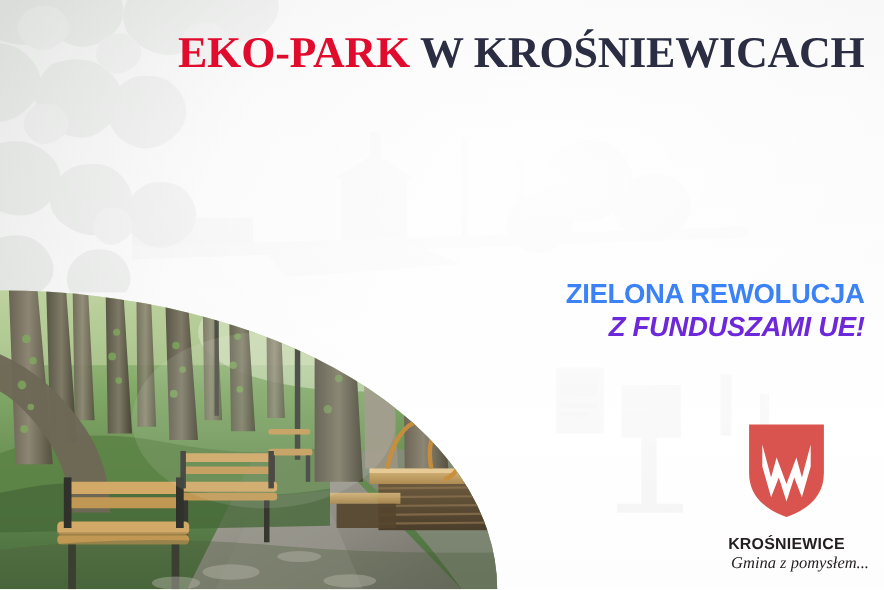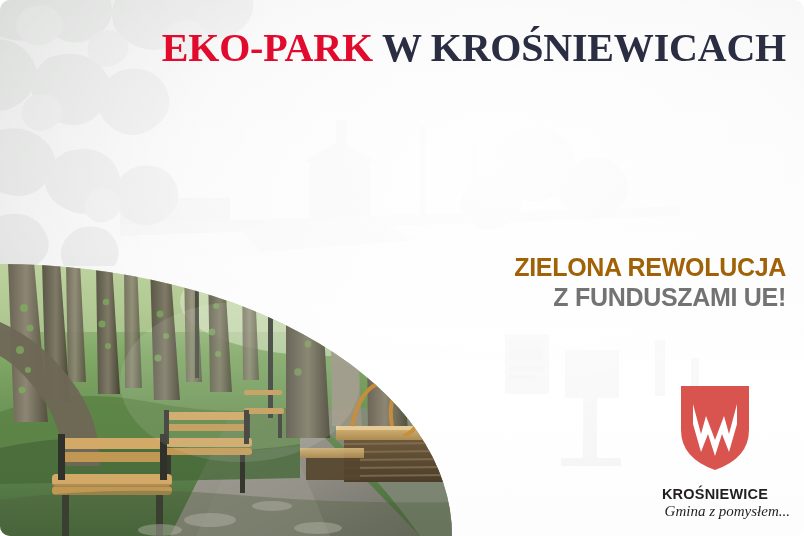--- a/index.html
+++ b/index.html
@@ -10,21 +10,20 @@
   body {
     font-family: "Liberation Sans", sans-serif;
   }
 
   #poster {
     position: relative;
     width: 804px;
     height: 536px;
     overflow: hidden;
     background: #fdfdfd;
-    border-radius: 10px;
   }
 
   
   .bg-layer {
     position: absolute;
     inset: 0;
     background:
       linear-gradient(118deg, rgba(214,216,214,0.55) 0%, rgba(236,237,236,0.25) 26%, rgba(252,252,252,0) 48%),
       linear-gradient(180deg, #f3f4f3 0%, #fafafa 40%, #ffffff 72%, #fdfdfd 100%);
   }
@@ -74,22 +73,22 @@
     right: 18px;
     top: 252px;
     text-align: right;
     font-family: "Liberation Sans", sans-serif;
     font-weight: bold;
     font-size: 25px;
     line-height: 30px;
     letter-spacing: -0.3px;
     white-space: nowrap;
   }
-  .subtitle .line1 { color: #a16207; display: block; }
-  .subtitle .line2 { color: #737373; display: block; }
+  .subtitle .line1 { color: #3b82f6; display: block; }
+  .subtitle .line2 { color: #6d28d9; display: block; font-style: italic; }
 
   
   .photo-wrap {
     position: absolute;
     left: 0;
     top: 262px;
     width: 560px;
     height: 274px;
     overflow: hidden;
   }

